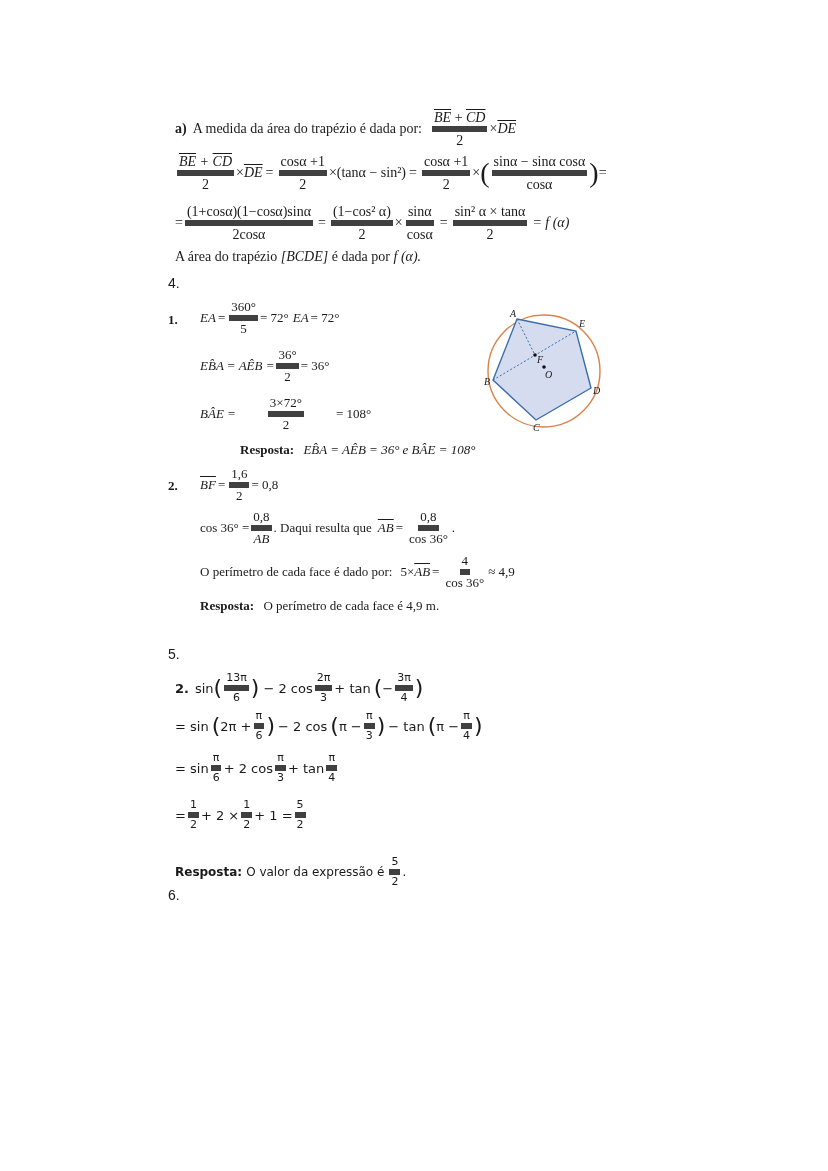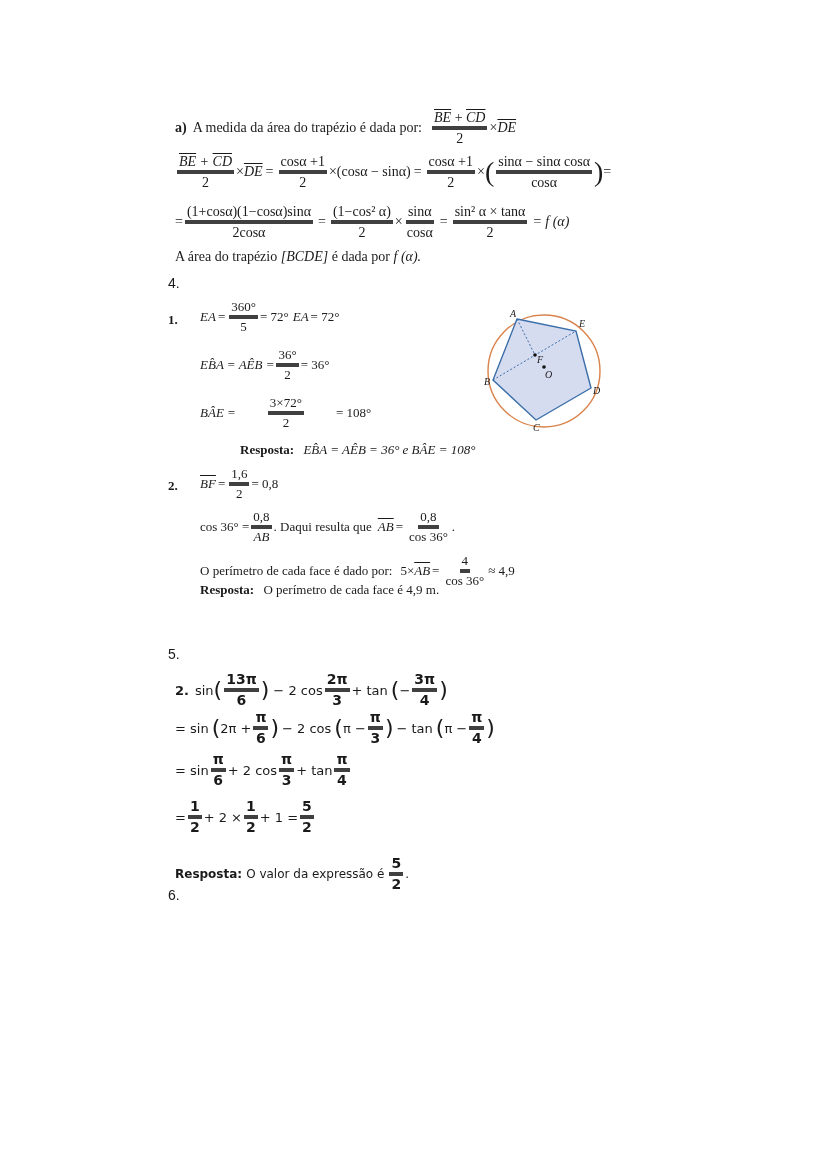--- a/index.html
+++ b/index.html
@@ -4,30 +4,30 @@
 <style>
   html, body { margin: 0; padding: 0; background: #ffffff; }
   body { width: 828px; height: 1171px; position: relative; overflow: hidden; color: #1a1a1a; }
   .serif { font-family: "Liberation Serif", "DejaVu Serif", serif; }
   .abs { position: absolute; white-space: nowrap; }
   .it { font-style: italic; }
   .b { font-weight: bold; }
   .fs14 { font-size: 14px; }
   .fs13 { font-size: 13px; }
   .frac { display: inline-flex; flex-direction: column; align-items: center; vertical-align: middle; margin: 0 2px; line-height: 1.1; }
-  .frac .num { border-bottom: 4px solid #404040; padding: 0 2px 1px; text-align: center; }
+  .frac .num { border-bottom: 6px solid #404040; padding: 0 2px 1px; text-align: center; }
   .frac .den { padding: 1px 2px 0; text-align: center; }
   .frac.small { font-size: 10px; }
   .ov { text-decoration: overline; }
   .bigp { font-size: 28px; font-weight: 200; vertical-align: middle; line-height: 1; }
   .midp { font-size: 22px; vertical-align: middle; line-height: 1; }
   .row { display: flex; align-items: center; }
   .sec { font-family: "Liberation Sans", "DejaVu Sans", sans-serif; font-size: 14px; }
   .sansm { font-family: "DejaVu Sans", "Liberation Sans", sans-serif; font-size: 13px; }
-  .sansm .frac .num, .sansm .frac .den { font-size: 14px; font-weight: bold; }
+  .sansm .frac .num, .sansm .frac .den { font-size: 11px; }
   svg text { font-family: "Liberation Serif", serif; font-style: italic; font-size: 10px; fill: #222; }
 </style>
 </head>
 <body>
 
 <div class="abs serif fs14 row" style="left:175px; top:110px;">
   <span class="b">a)</span>
   <span style="margin-left:6px;">A medida da área do trapézio é dada por:</span>
   <span style="margin-left:10px;" class="frac it">
     <span class="num"><span class="ov">BE</span> <span style="font-style:normal">+</span> <span class="ov">CD</span></span>
@@ -43,21 +43,21 @@
     <span class="den" style="font-style:normal">2</span>
   </span>
   <span>×</span>
     <span class="it ov">DE</span>
   <span style="margin:0 3px;">=</span>
   <span class="frac">
       <span class="num">cosα +1</span>
       <span class="den">2</span>
     </span>
   <span>×</span>
-    <span>(cosα − sinα)</span>
+    <span>(tanα − sin²)</span>
   <span style="margin:0 3px;">=</span>
   <span class="frac">
       <span class="num">cosα +1</span>
       <span class="den">2</span>
     </span>
   <span>×</span>
     <span class="bigp">(</span>
   <span class="frac">
       <span class="num">sinα − sinα cosα</span>
       <span class="den">cosα</span>
@@ -183,21 +183,21 @@
   <span style="margin-left:8px;">5×</span>
     <span class="it ov">AB</span>
     <span style="margin:0 2px;">=</span>
   <span class="frac">
       <span class="num">4</span>
       <span class="den">cos 36°</span>
     </span>
   <span>≈ 4,9</span>
 </div>
 
-<div class="abs serif fs13" style="left:200px; top:582px;text-align:center;">
+<div class="abs serif fs13" style="left:200px; top:598px;text-align:center;">
   <span class="b">Resposta:</span>
   <span style="margin-left:6px;">O perímetro de cada face é 4,9 m.</span>
 </div>
 
 <div class="abs sec" style="left:168px; top:646px;">5.</div>
 
 <div class="abs sansm row" style="left:175px; top:672px;">
   <span class="b">2.</span>
   <span style="margin-left:6px;">sin</span>
   <span class="midp">(</span>

